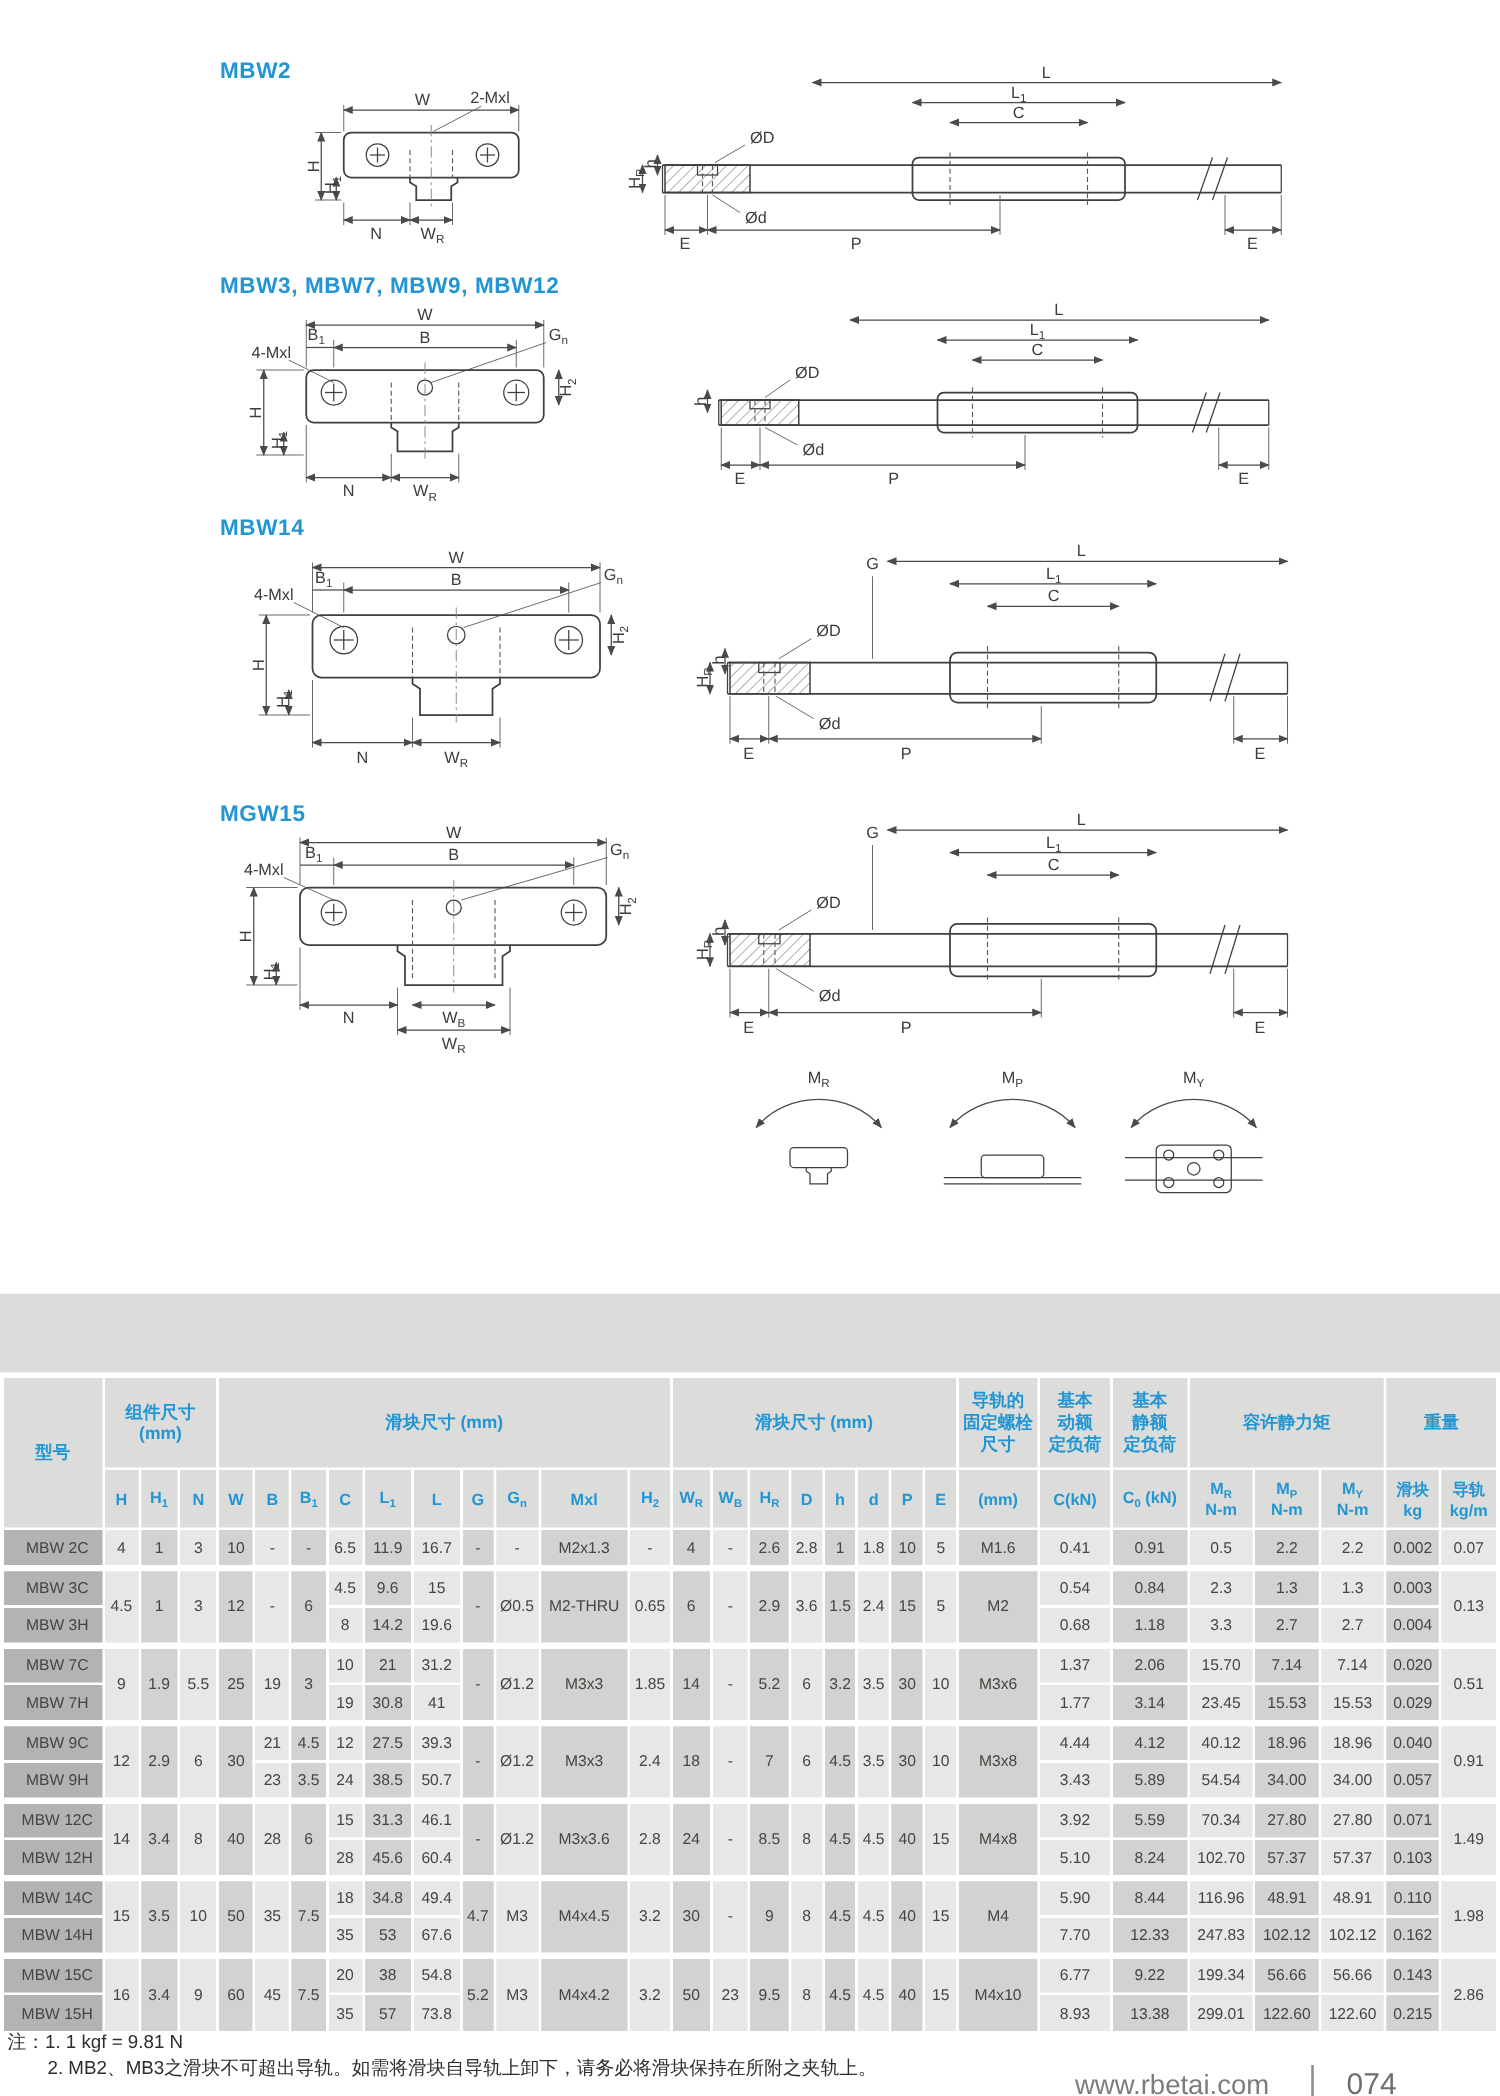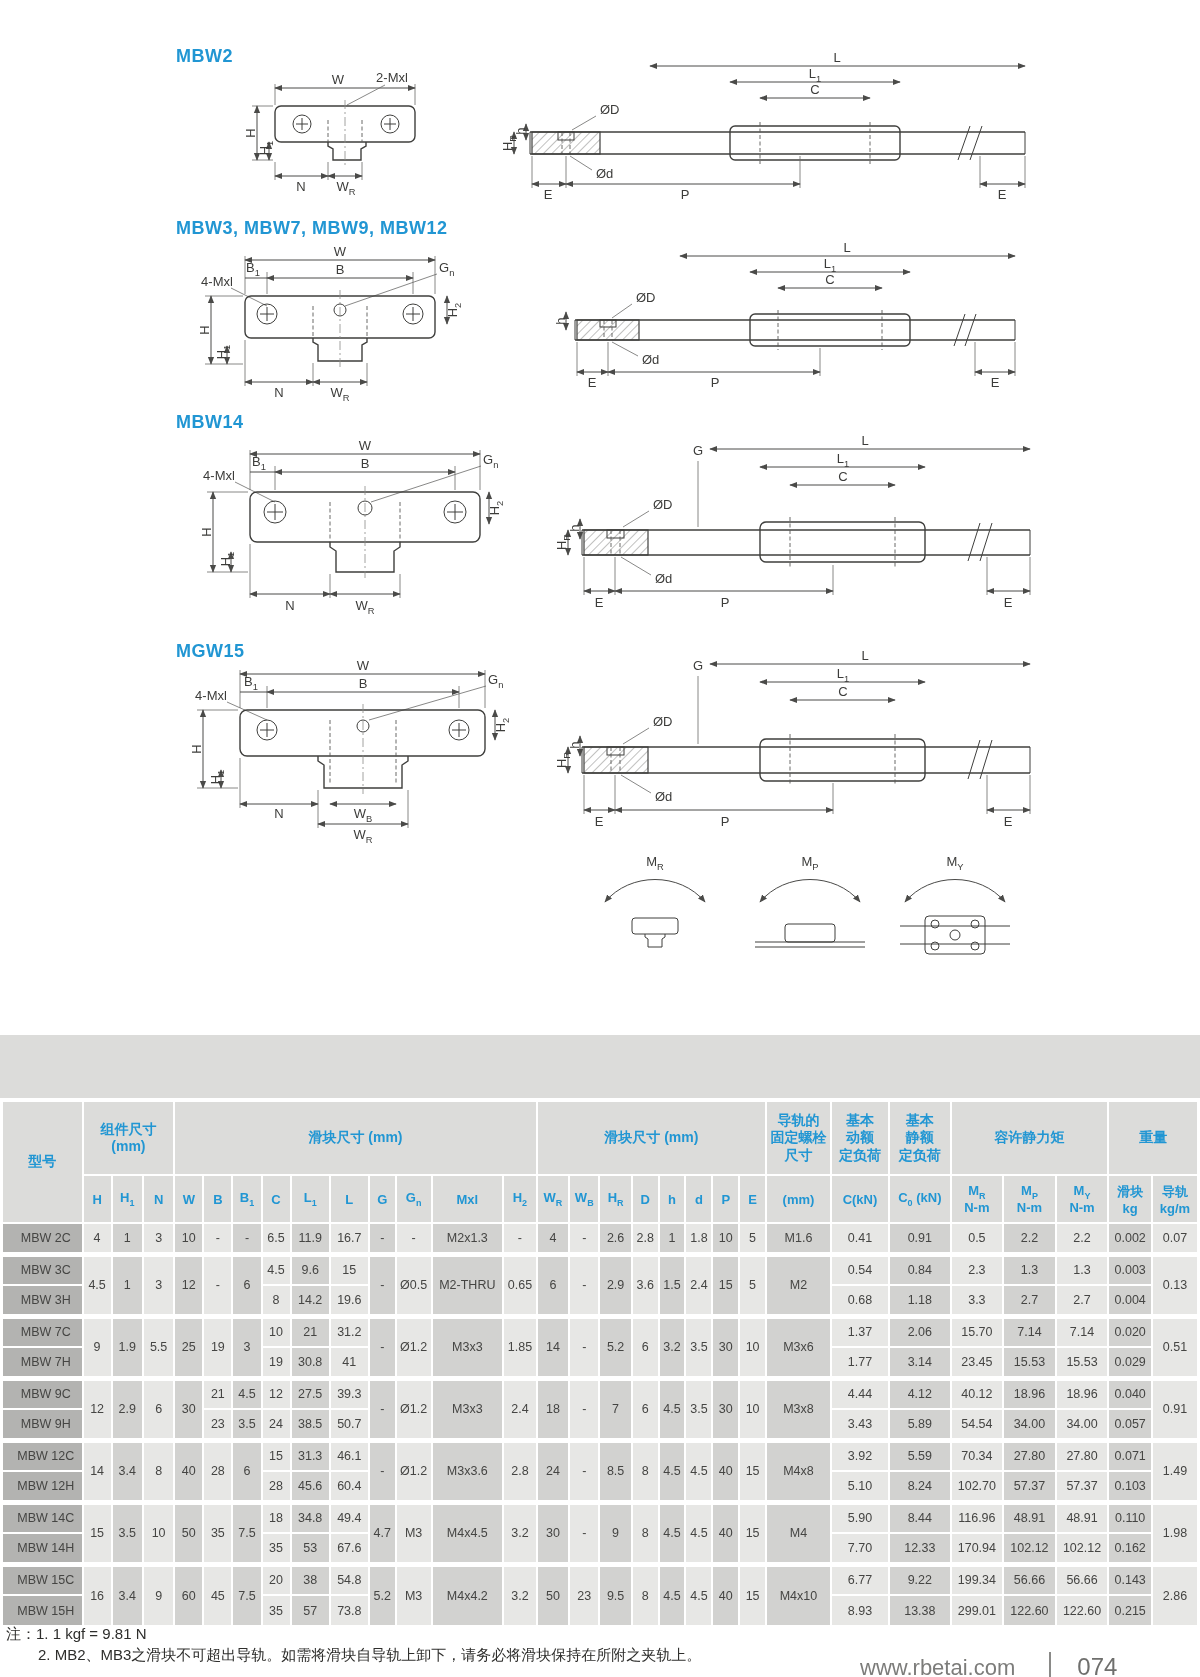--- a/index.html
+++ b/index.html
@@ -743,21 +743,21 @@
           <td class="c-b">0.110</td>
           <td rowspan="2" class="c-a">1.98</td>
         </tr>
         <tr>
           <td class="c-model">MBW 14H</td>
           <td class="c-a">35</td>
           <td class="c-b">53</td>
           <td class="c-a">67.6</td>
           <td class="c-a">7.70</td>
           <td class="c-b">12.33</td>
-          <td class="c-a">170.94</td>
+          <td class="c-a">247.83</td>
           <td class="c-b">102.12</td>
           <td class="c-a">102.12</td>
           <td class="c-b">0.162</td>
         </tr>
         <tr class="gs">
           <td class="c-model">MBW 15C</td>
           <td rowspan="2" class="c-a">16</td>
           <td rowspan="2" class="c-b">3.4</td>
           <td rowspan="2" class="c-a">9</td>
           <td rowspan="2" class="c-b">60</td>

